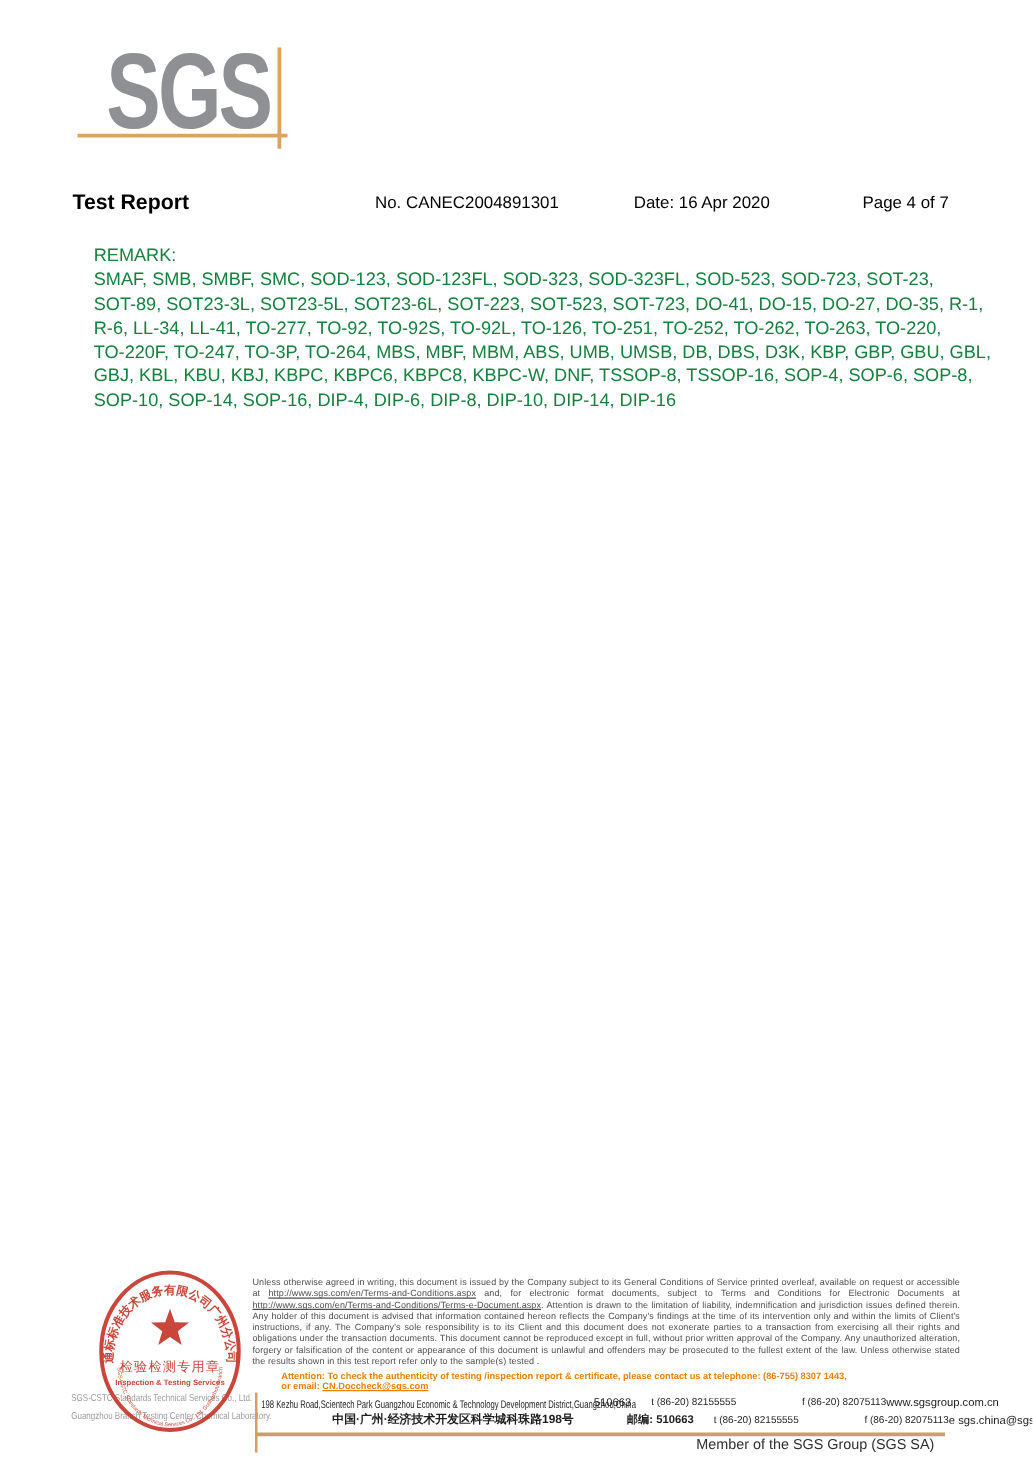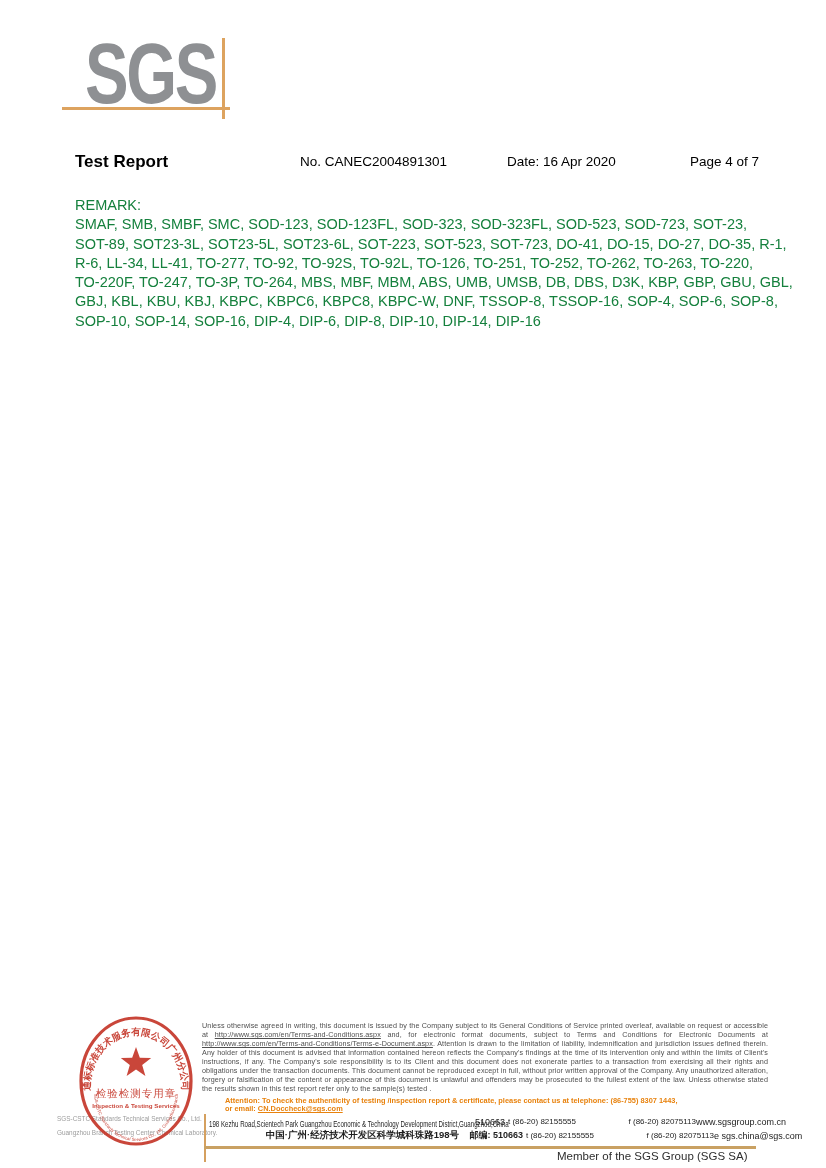--- a/index.html
+++ b/index.html
@@ -8,21 +8,21 @@
 
   
   .logo-text{position:absolute;left:85px;top:30px;font-weight:bold;font-size:86px;
              line-height:1;color:#8e9093;letter-spacing:-3px;
              transform:scaleX(0.76);transform-origin:0 0;}
   .logo-hline{position:absolute;left:62px;top:107px;width:168px;height:3px;background:#dda35f;}
   .logo-vline{position:absolute;left:222px;top:38px;width:3px;height:81px;background:#dda35f;}
 
   
   .hdr span{position:absolute;top:152px;color:#000;}
-  .h-title{left:75px;font-size:17px;font-weight:bold;}
+  .h-title{left:58px;font-size:17px;font-weight:bold;}
   .h-no{left:300px;font-size:13.5px;top:154px !important;}
   .h-date{left:507px;font-size:13.5px;top:154px !important;}
   .h-page{left:666px;font-size:13.5px;top:154px !important;margin-left:24px;}
 
   
   .remark{position:absolute;left:75px;top:196px;width:700px;font-size:14.5px;
           line-height:19.3px;color:#15803d;}
   .remark div{white-space:pre;}
 
   
@@ -31,22 +31,22 @@
   .u{text-decoration:underline;text-align:center;}
   .attention{position:absolute;left:202px;top:1097px;font-size:7.4px;line-height:8.2px;
              font-weight:bold;color:#e8820d;margin-left:23px;}
   .addr-row{position:absolute;left:209px;display:flex;align-items:center;height:13px;
             color:#1d1d1d;white-space:nowrap;text-align:right;}
   .addr-row1{top:1115px;}
   .addr-row2{top:1129px;}
   .cell{display:block;overflow:visible;}
   .street-cell{width:250px;}
   .postal-cell{width:46px;font-size:9px;}
-  .postal-cell2{width:64px;font-size:9px;font-weight:bold;}
-  .tel-cell{width:71px;font-size:8px;}
+  .postal-cell2{width:64px;font-size:9px;font-weight:bold;margin-left:32px;}
+  .tel-cell{width:84px;font-size:8px;}
   .fax-cell{width:88px;font-size:8px;margin-left:32px;}
   .web-cell{font-size:9px;}
   .cond{display:inline-block;font-size:8.8px;transform:scaleX(0.70);
         transform-origin:0 50%;white-space:nowrap;}
   .street-cn{font-size:9.5px;font-weight:bold;}
   .v-orange{position:absolute;left:204px;top:1114px;width:2px;height:48px;background:#d5a05f;}
   .h-orange{position:absolute;left:204px;top:1146px;width:552px;height:2.5px;background:#c9a163;}
   .member{position:absolute;left:557px;top:1150px;font-size:11.5px;color:#2e2e2e;}
 
   

